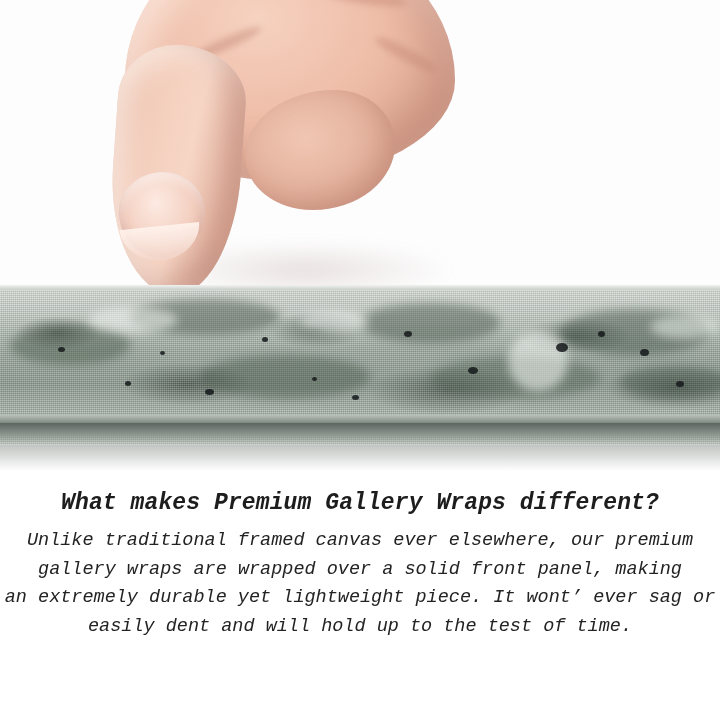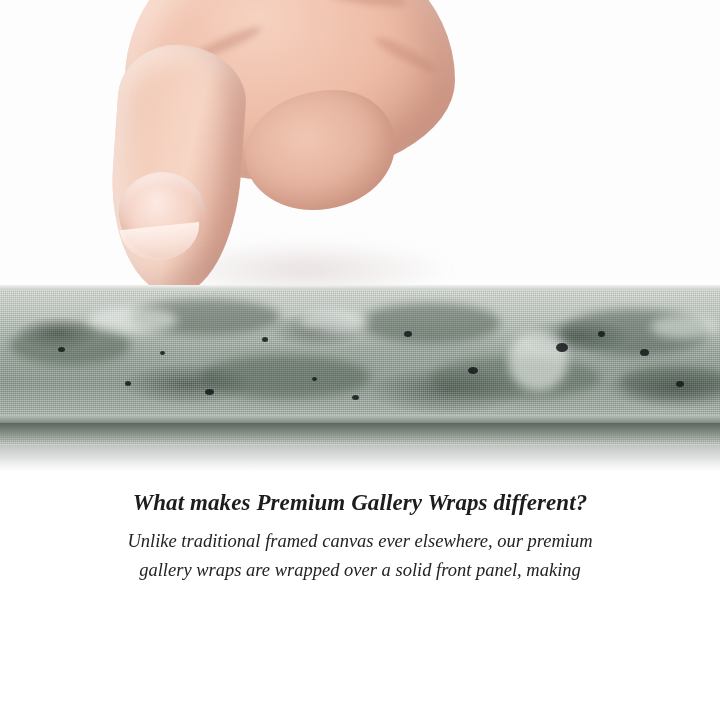--- a/index.html
+++ b/index.html
@@ -172,21 +172,21 @@
   }
 
   
   .caption {
     position: absolute;
     left: 0;
     top: 490px;
     width: 720px;
     text-align: center;
     color: #1d1d1d;
-    font-family: Liberation Serif, serif;
+    font-family: Liberation Mono, monospace;
   }
   .caption-heading {
     font-size: 23px;
     font-style: italic;
     font-weight: 700;
     letter-spacing: 0.1px;
     margin-bottom: 11px;
   }
   .caption-body {
     font-size: 18.5px;
@@ -250,16 +250,18 @@
     <div class="strip-bottom-edge"></div>
     <div class="strip-shadow"></div>
   </div>
   <div class="strip-drop"></div>
 
   <div class="caption">
     <div class="caption-heading">What makes Premium Gallery Wraps different?</div>
     <div class="caption-body">
       <span class="line">Unlike traditional framed canvas ever elsewhere, our premium</span>
       <span class="line">gallery wraps are wrapped over a solid front panel, making</span>
+      <span class="line">an extremely durable yet lightweight piece. It wont’ ever sag or</span>
+      <span class="line">easily dent and will hold up to the test of time.</span>
     </div>
   </div>
 
 </div>
 
 </body></html>

